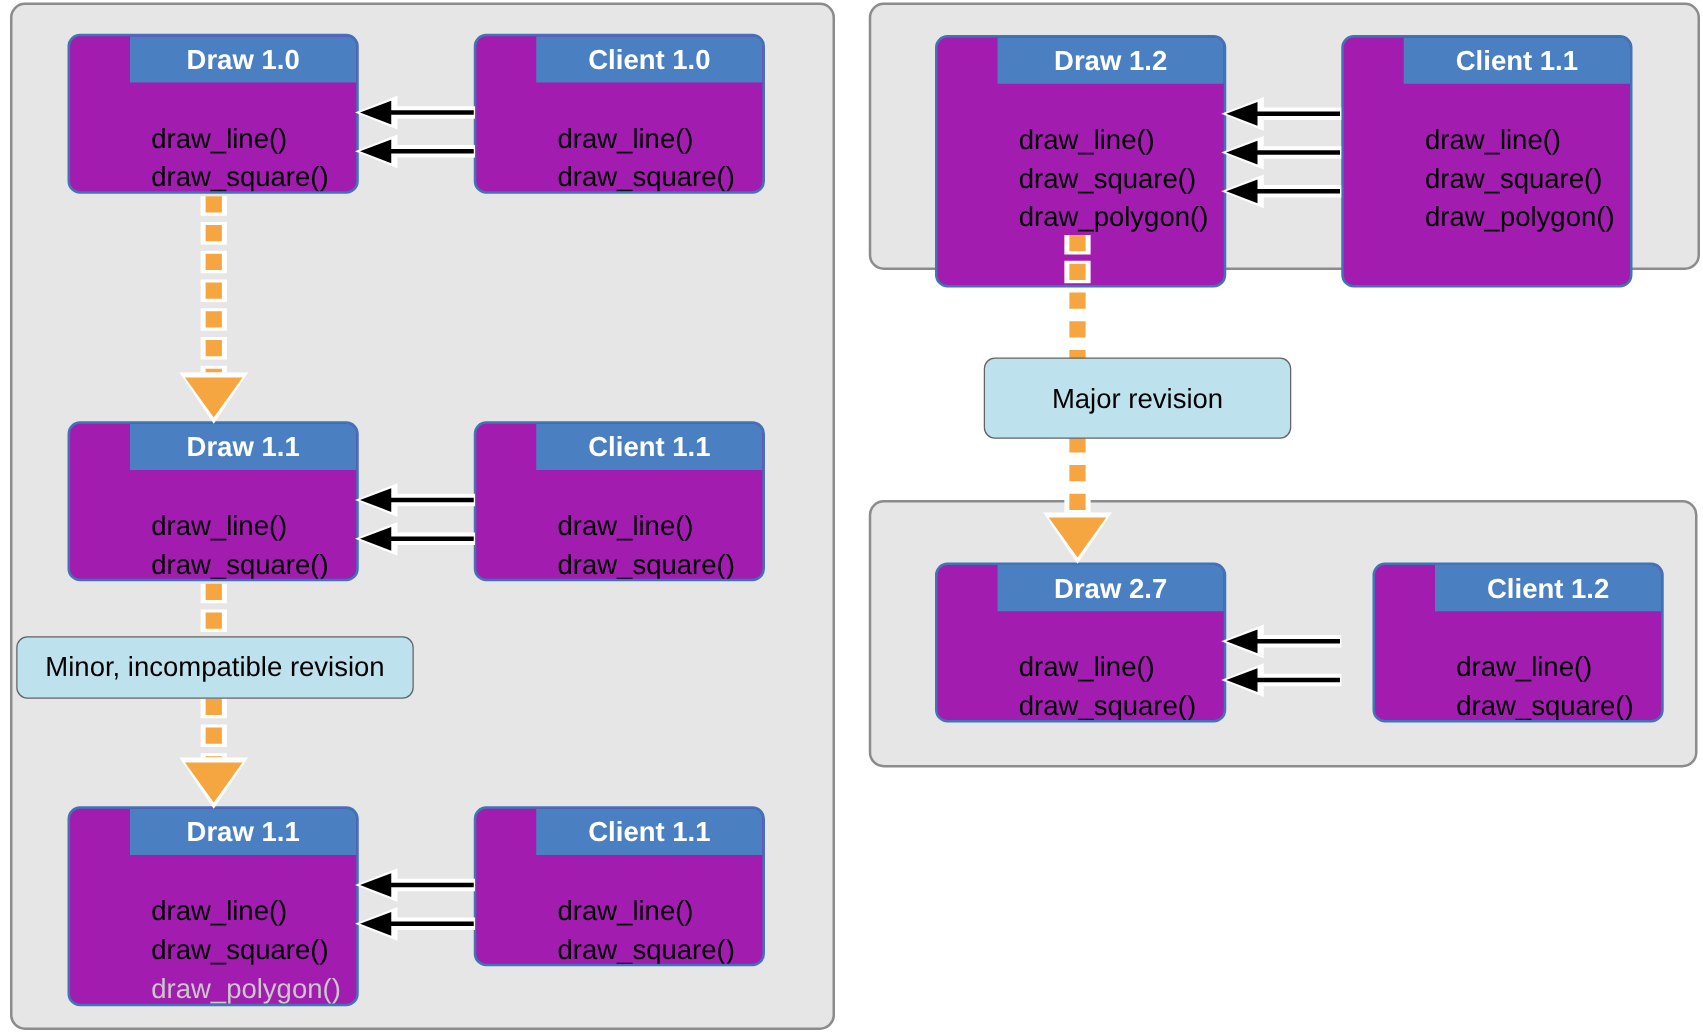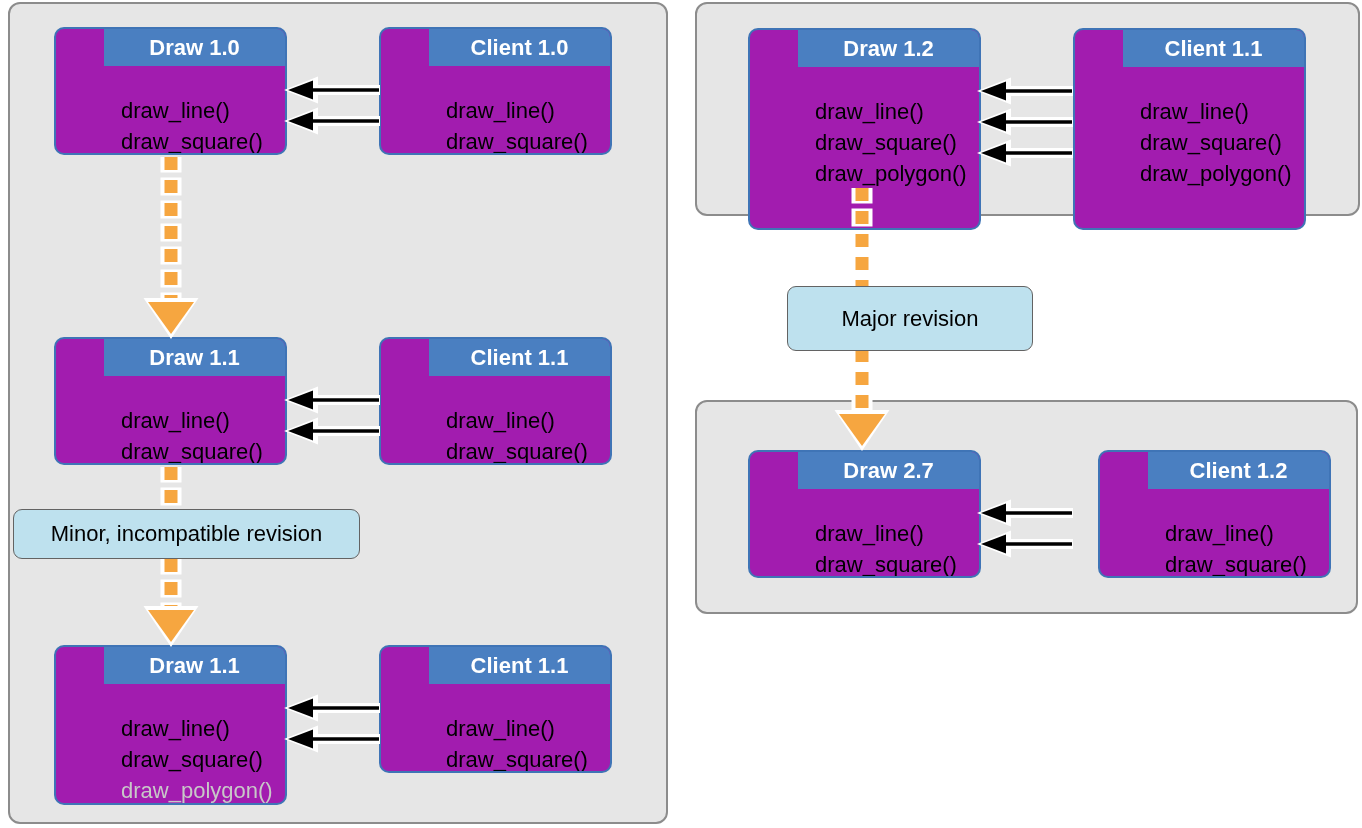--- a/index.html
+++ b/index.html
@@ -53,21 +53,21 @@
   .vorange{stroke:var(--arrow-orange);stroke-width:13;stroke-dasharray:13 10;fill:none;}
   .orange-fill{fill:var(--arrow-orange);}
 
   .note{
     position:absolute;box-sizing:border-box;z-index:4;
     background:var(--label-fill);border:1.5px solid var(--label-border);
     border-radius:9px;display:flex;align-items:center;justify-content:center;
     font-size:22px;color:#000;white-space:nowrap;
   }
   #label-minor-compatible{left:13px;top:199px;width:318px;height:50px;}
-  #label-minor-incompatible{left:13px;top:509px;width:347px;height:50px;}
+  #label-minor-incompatible{left:13px;top:509px;width:318px;height:50px;}
   #label-major{left:743px;top:286px;width:246px;height:65px;margin-left:44px;}
 </style>
 </head>
 <body>
 
 <div class="canvas">
 
   <div class="panel" id="panel-left"></div>
   <div class="panel" id="panel-right-top"></div>
   <div class="panel" id="panel-right-bottom"></div>

